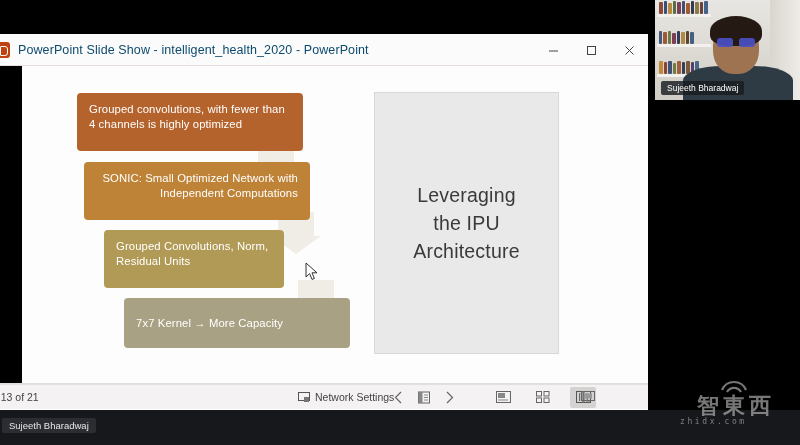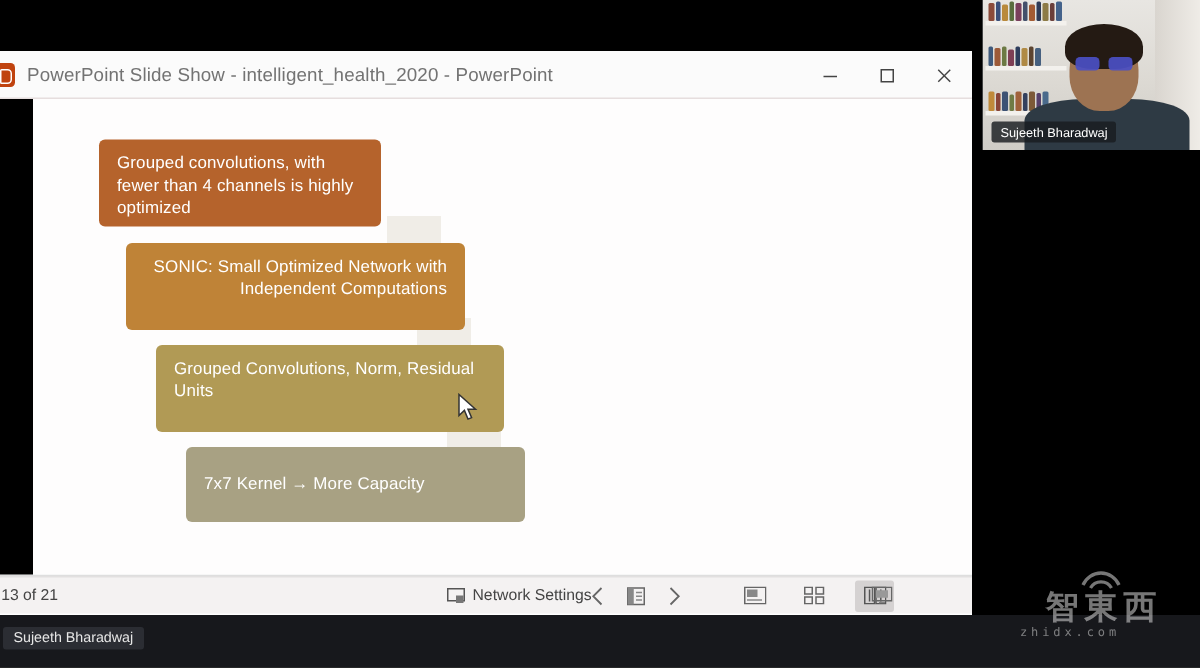--- a/index.html
+++ b/index.html
@@ -21,21 +21,21 @@
   #ppt-icon {
     width:14px; height:16px; margin-left:-4px; margin-right:8px;
     background:#c0430f; border-radius:2px 3px 3px 2px; flex:none;
     position:relative;
   }
   #ppt-icon::after {
     content:""; position:absolute; left:4px; top:4px; width:6px; height:8px;
     border:1.5px solid #fff; border-radius:1px 3px 3px 1px;
   }
   #title-text {
-    font-size:12.5px; color:#737373; white-space:nowrap; letter-spacing:.1px;
+    font-size:12.5px; color:#0c4a6e; white-space:nowrap; letter-spacing:.1px;
   }
   #win-controls {
     position:absolute; right:0; top:0; height:32px; display:flex;
   }
   .win-btn {
     width:38px; height:32px; display:flex; align-items:center;
     justify-content:center; color:#444; font-size:13px;
   }
   .win-btn svg { display:block; }
 
@@ -52,23 +52,23 @@
     position:absolute; left:22px; top:0; right:0; bottom:0;
     background:#fefdfd;
   }
 
   
   .pbox {
     position:absolute; border-radius:4px; color:#fff;
     font-size:11.3px; line-height:1.32; padding:9px 12px;
     letter-spacing:.1px;
   }
-  #box1 { left:44px;  top:27px;  width:188px; height:58px;  background:#b5632c; }
+  #box1 { left:55px;  top:27px;  width:226px; height:58px;  background:#b5632c; }
   #box2 { left:62px;  top:96px;  width:226px; height:58px;  background:#bf8337; }
-  #box3 { left:82px;  top:164px; width:232px; height:58px;  background:#b09445; }
+  #box3 { left:82px;  top:164px; width:180px; height:58px;  background:#b09445; }
   #box4 { left:102px; top:232px; width:226px; height:50px;  background:#a7a084;
           display:flex; align-items:center; }
   #box3 { background:#b19a55; }
   #box4 { background:#a8a183; }
 
   
   .arrow {
     position:absolute; width:36px; background:#f0ece6; opacity:.93;
   }
   .arrow .shaft { width:100%; height:100%; background:#f0ece6; }
@@ -223,20 +223,27 @@
         <div class="arrow" id="arrow3">
           <div class="shaft" style="background: rgb(240, 236, 230);"></div>
             <div class="head" style="border-top-color: rgb(240, 236, 230);"></div>
         </div>
 
         <div class="pbox" id="box1" style="background: rgb(181, 99, 44);">Grouped convolutions, with fewer than 4 channels is highly optimized</div>
         <div class="pbox" id="box2" style="background: rgb(191, 131, 55); text-align: right;">SONIC: Small Optimized Network with Independent Computations</div>
         <div class="pbox" id="box3" style="background: rgb(177, 154, 85);">Grouped Convolutions, Norm, Residual Units</div>
         <div class="pbox" id="box4" style="background: rgb(168, 161, 131);">7x7 Kernel → More Capacity</div>
 
+        <div id="title-panel">
+          <div id="panel-title">
+            <span>Leveraging</span><br>
+            <span>the IPU</span><br>
+            <span>Architecture</span>
+          </div>
+        </div>
 
         <svg id="cursor" viewBox="0 0 14 20">
           <path d="M1,1 L1,15 L4.6,11.6 L7,17.4 L9.4,16.4 L7,10.8 L12,10.8 Z" fill="#fff" stroke="#333" stroke-width="1"></path>
         </svg>
       </div>
     </div>
 
     <div id="statusbar">
       <div id="slide-count">e 13 of 21</div>
 

